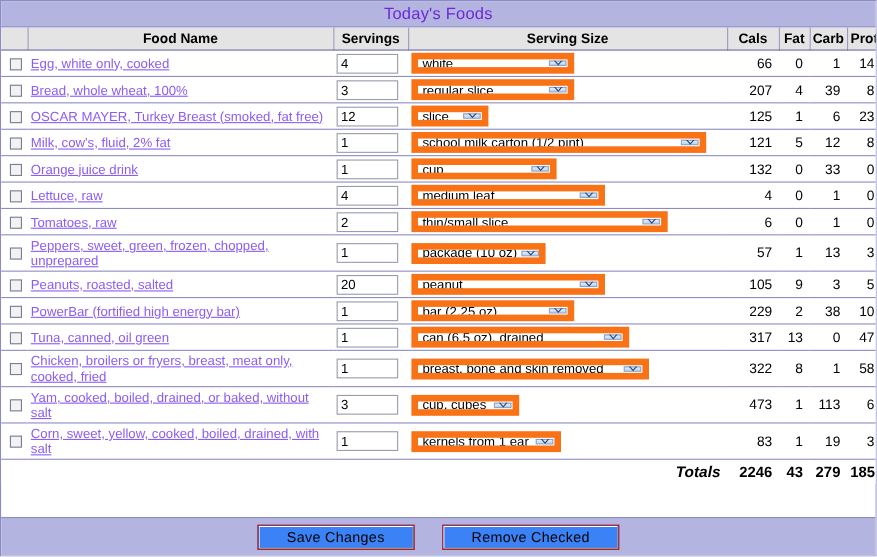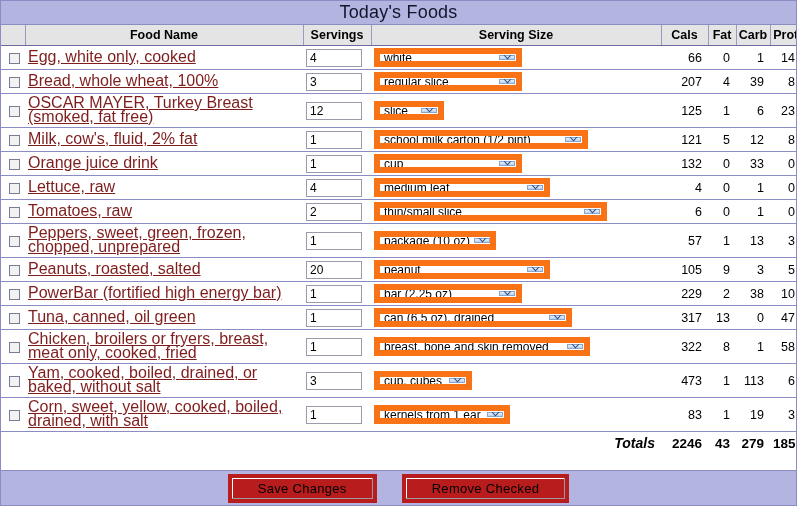--- a/index.html
+++ b/index.html
@@ -26,22 +26,22 @@
   
   .title-bar {
     height: 23px;
     background: #b4b4e0;
     border-bottom: 1px solid #8c8cc4;
     display: flex;
     align-items: center;
     justify-content: center;
   }
   .title-bar .title-text {
-    font-size: 18px;
-    color: #0f172a;
+    font-size: 15px;
+    color: #6d28d9;
     letter-spacing: 0.2px;
   }
 
   
   table.foods {
     width: 100%;
     border-collapse: collapse;
     table-layout: fixed;
   }
 
@@ -86,23 +86,23 @@
     height: 11px;
     box-sizing: border-box;
     border: 1px solid #7b7b94;
     background: #f2f2f2;
     display: inline-block;
     vertical-align: middle;
   }
 
   
   .food-link {
-    color: #7f1d1d;
+    color: #8b5cf6;
     text-decoration: underline;
-    font-size: 16px;
+    font-size: 12px;
     line-height: 14px;
     display: inline-block;
   }
 
   
   .servings-input {
     width: 56px;
     height: 18px;
     box-sizing: border-box;
     border: 1px solid #9a9aaa;
@@ -175,22 +175,22 @@
     bottom: 0;
     height: 34px;
     background: #b4b4e0;
     border-top: 1px solid #8c8cc4;
     display: flex;
     align-items: center;
     justify-content: center;
     gap: 25px;
   }
   .btn {
-    background: #b91c1c;
-    border: 4px solid #b91c1c;
+    background: #3b82f6;
+    border: 1px solid #b91c1c;
     box-shadow: inset -1px -1px 0 #9a9a9a, inset 1px 1px 0 #ffffff;
     font-family: "Liberation Sans", sans-serif;
     font-size: 13px;
     color: #000;
     padding: 3px 26px;
     cursor: pointer;
     letter-spacing: 0.3px;
   }
 </style>
 </head>
@@ -264,38 +264,38 @@
             </span></td>
           <td class="c-num">125</td>
           <td class="c-num">1</td>
           <td class="c-num">6</td>
           <td class="c-num">23</td>
         </tr>
         <tr>
           <td class="c-check"><span class="chk"></span></td>
           <td class="c-name"><a class="food-link" href="#">Milk, cow's, fluid, 2% fat</a></td>
           <td class="c-serv"><input class="servings-input" type="text" value="1" style=""></td>
-          <td class="c-size"><span class="sel" style="width:214px">
+          <td class="c-size"><span class="sel" style="width:268px">
               <span class="sel-label">school milk carton (1/2 pint)</span>
               <span class="sel-arrow">
                 <svg width="9" height="7" viewBox="0 0 9 7">
                   <path d="M0.6 1.2 L4.5 5.6 L8.4 1.2 L7.0 1.2 L4.5 4.0 L2.0 1.2 Z" fill="#2b4a7d"></path>
                 </svg>
               </span>
             </span></td>
           <td class="c-num">121</td>
           <td class="c-num">5</td>
           <td class="c-num">12</td>
           <td class="c-num">8</td>
         </tr>
         <tr>
           <td class="c-check"><span class="chk"></span></td>
           <td class="c-name"><a class="food-link" href="#">Orange juice drink</a></td>
           <td class="c-serv"><input class="servings-input" type="text" value="1" style=""></td>
-          <td class="c-size"><span class="sel" style="width:148px">
+          <td class="c-size"><span class="sel" style="width:132px">
               <span class="sel-label">cup</span>
               <span class="sel-arrow">
                 <svg width="9" height="7" viewBox="0 0 9 7">
                   <path d="M0.6 1.2 L4.5 5.6 L8.4 1.2 L7.0 1.2 L4.5 4.0 L2.0 1.2 Z" fill="#2b4a7d"></path>
                 </svg>
               </span>
             </span></td>
           <td class="c-num">132</td>
           <td class="c-num">0</td>
           <td class="c-num">33</td>

